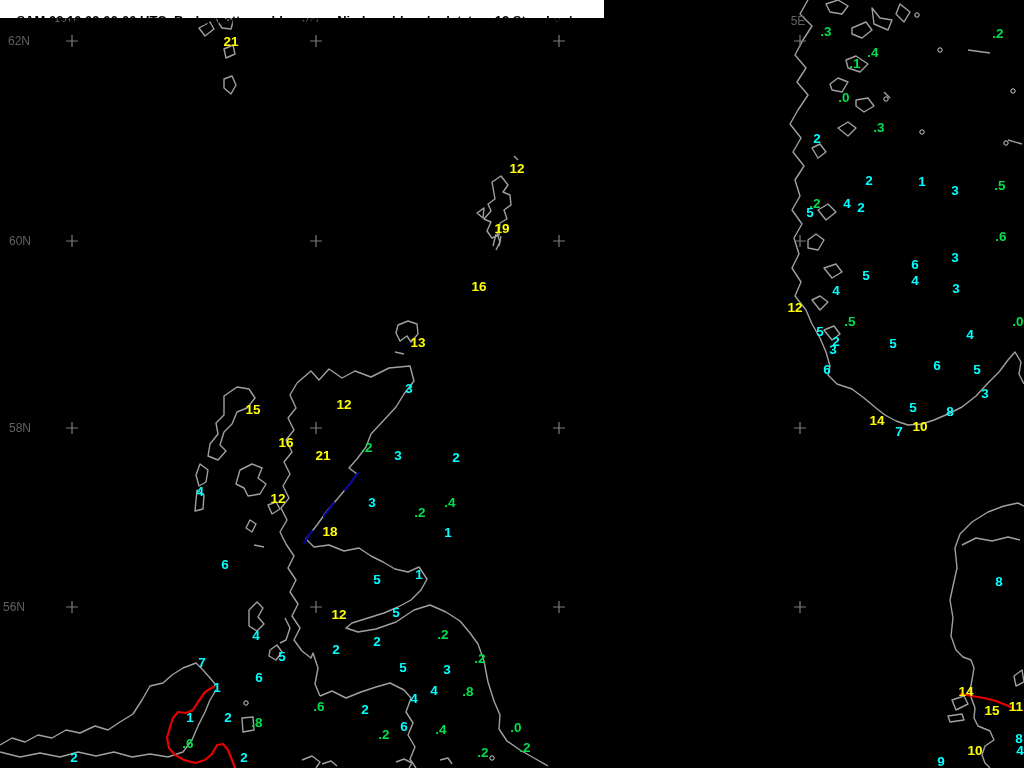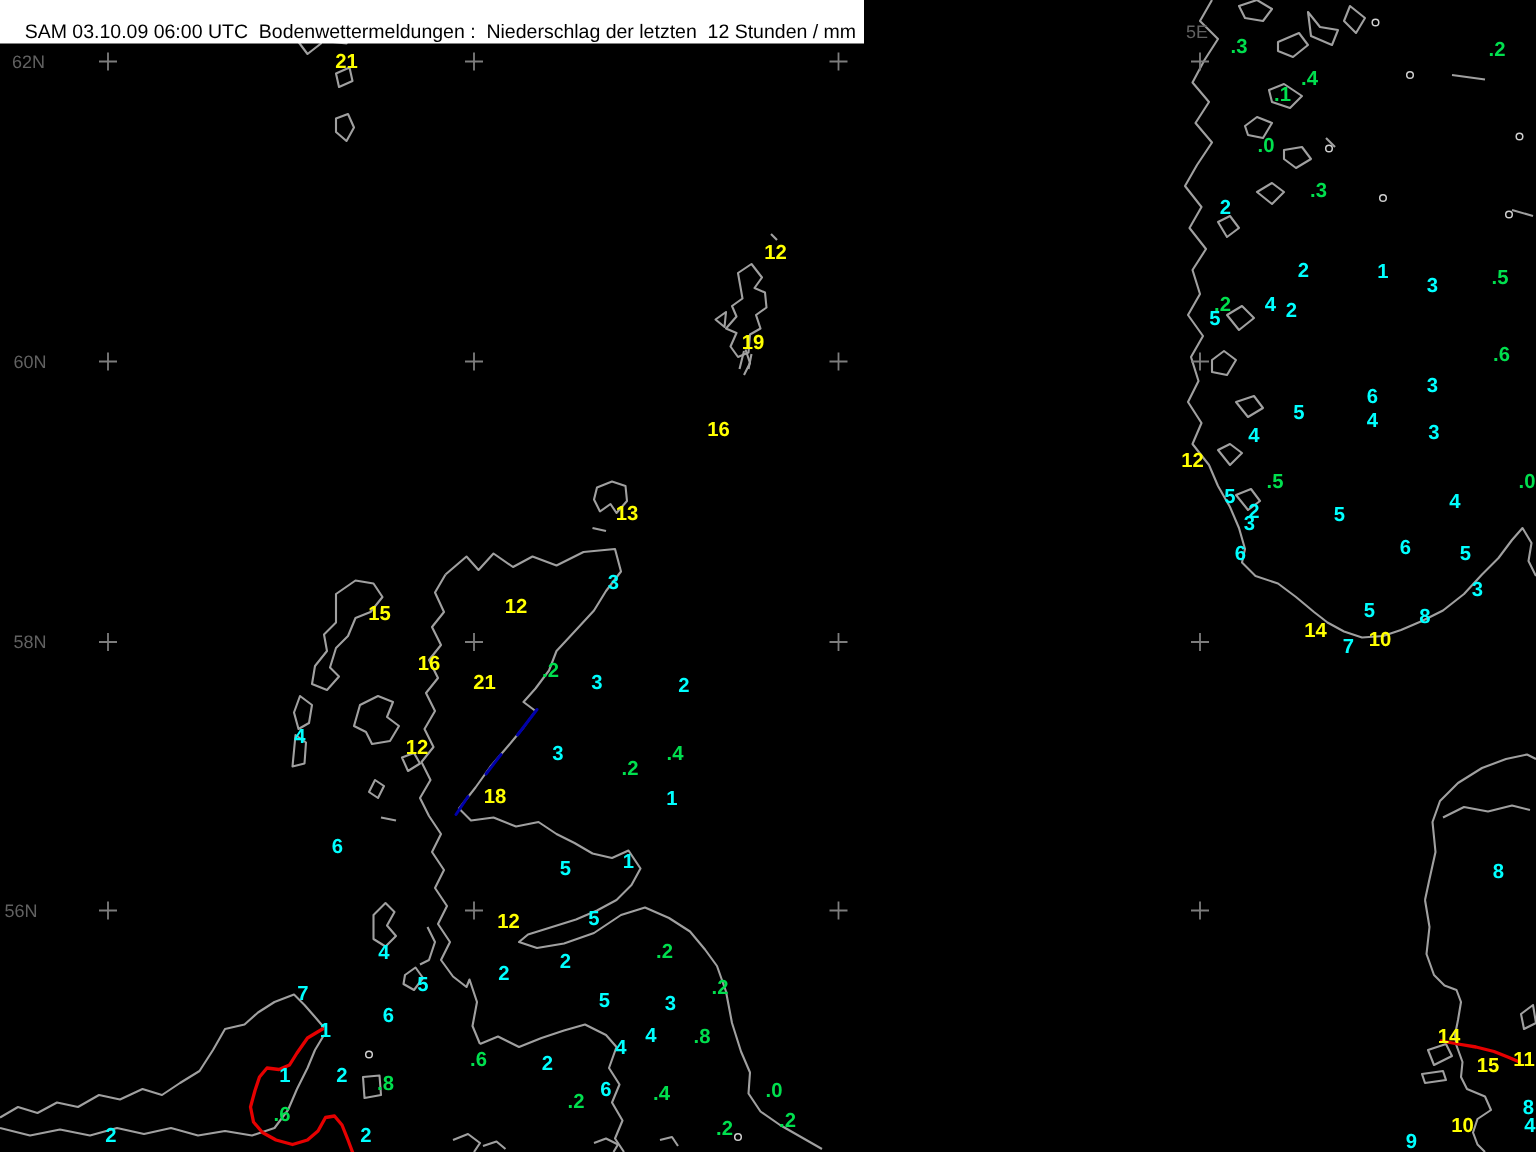--- a/index.html
+++ b/index.html
@@ -1,20 +1,20 @@
 <!DOCTYPE html>
 <html><head>
 <meta charset="utf-8">
 <style>
   html,body{margin:0;padding:0;background:#000;}
   .stage{position:relative;width:1024px;height:768px;background:#000;overflow:hidden;
          font-family:"Liberation Sans",sans-serif;}
   svg{position:absolute;left:0;top:0;}
-  .titlebar{position:absolute;left:0;top:0;height:29px;line-height:14px;
-            background:#fff;color:#000;font-weight:normal;font-size:13px;
+  .titlebar{position:absolute;left:0;top:0;height:18px;line-height:14px;
+            background:#fff;color:#000;font-weight:bold;font-size:13px;
             padding:0 5px 0 2px;white-space:pre;letter-spacing:0px;}
   text{font-family:"Liberation Sans",sans-serif;}
   .grid-label{font-size:12px;}
   .station{font-size:13.5px;font-weight:bold;}
 </style>
 </head>
 <body>
 
 <div class="stage">
   <svg width="1024" height="768" viewBox="0 0 1024 768">

